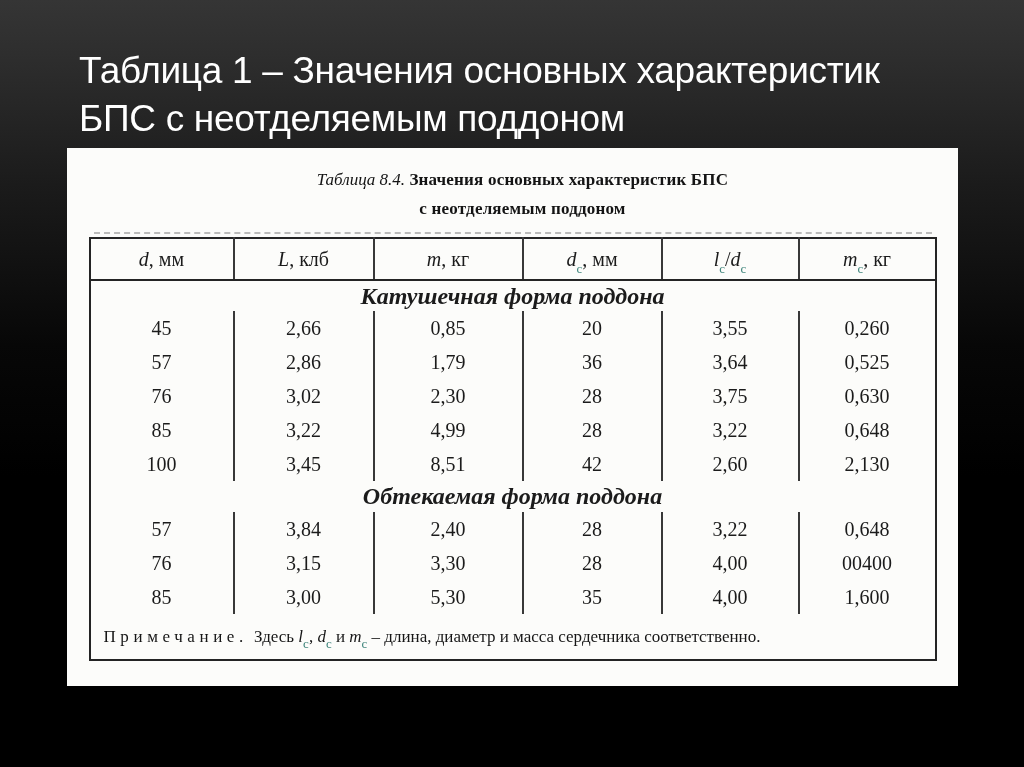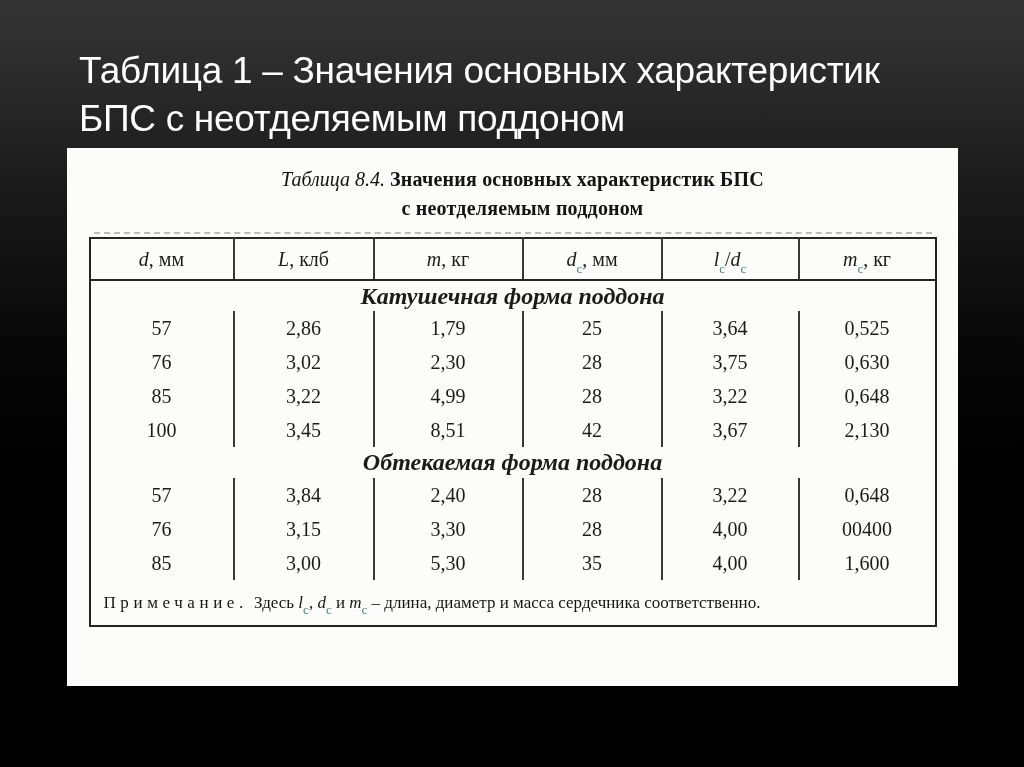--- a/index.html
+++ b/index.html
@@ -27,21 +27,21 @@
   .scan-panel{
     position:absolute;left:67px;top:148px;
     width:891px;height:538px;
     background:var(--paper);
     color:var(--ink);
     font-family:"Liberation Serif",serif;
   }
   .caption{
     margin-top:17px;
     text-align:center;
-    font-size:20px;line-height:29px;
+    font-size:17px;line-height:29px;
     color:#141414;
     padding-left:20px;
   }
   .caption .cap-label{font-style:italic;font-weight:normal;}
   .caption b{font-weight:bold;letter-spacing:0.2px;}
   .scan-artifact{
     width:838px;margin:9px auto 3px auto;
     border-top:2px dashed #6f6f6f;opacity:0.45;height:0;
   }
   table.char-table{
@@ -117,24 +117,32 @@
             <th><i>d</i><sub class="sub">с</sub>, мм</th>
             <th><i>l</i><sub class="sub">с</sub>/<i>d</i><sub class="sub">с</sub></th>
             <th><i>m</i><sub class="sub">с</sub>, кг</th>
           </tr>
       </thead>
       <tbody id="table-body">
           <tr class="section-row">
             <td colspan="6">Катушечная форма поддона</td>
           </tr>
           <tr>
+            <td class="num">45</td>
+            <td class="num">2,66</td>
+            <td class="num">0,85</td>
+            <td class="num">20</td>
+            <td class="num">3,55</td>
+            <td class="num">0,260</td>
+          </tr>
+          <tr>
             <td class="num">57</td>
             <td class="num">2,86</td>
             <td class="num">1,79</td>
-            <td class="num">25</td>
+            <td class="num">36</td>
             <td class="num">3,64</td>
             <td class="num">0,525</td>
           </tr>
           <tr>
             <td class="num">76</td>
             <td class="num">3,02</td>
             <td class="num">2,30</td>
             <td class="num">28</td>
             <td class="num">3,75</td>
             <td class="num">0,630</td>
@@ -145,21 +153,21 @@
             <td class="num">4,99</td>
             <td class="num">28</td>
             <td class="num">3,22</td>
             <td class="num">0,648</td>
           </tr>
           <tr>
             <td class="num">100</td>
             <td class="num">3,45</td>
             <td class="num">8,51</td>
             <td class="num">42</td>
-            <td class="num">3,67</td>
+            <td class="num">2,60</td>
             <td class="num">2,130</td>
           </tr>
           <tr class="section-row">
             <td colspan="6">Обтекаемая форма поддона</td>
           </tr>
           <tr>
             <td class="num">57</td>
             <td class="num">3,84</td>
             <td class="num">2,40</td>
             <td class="num">28</td>

